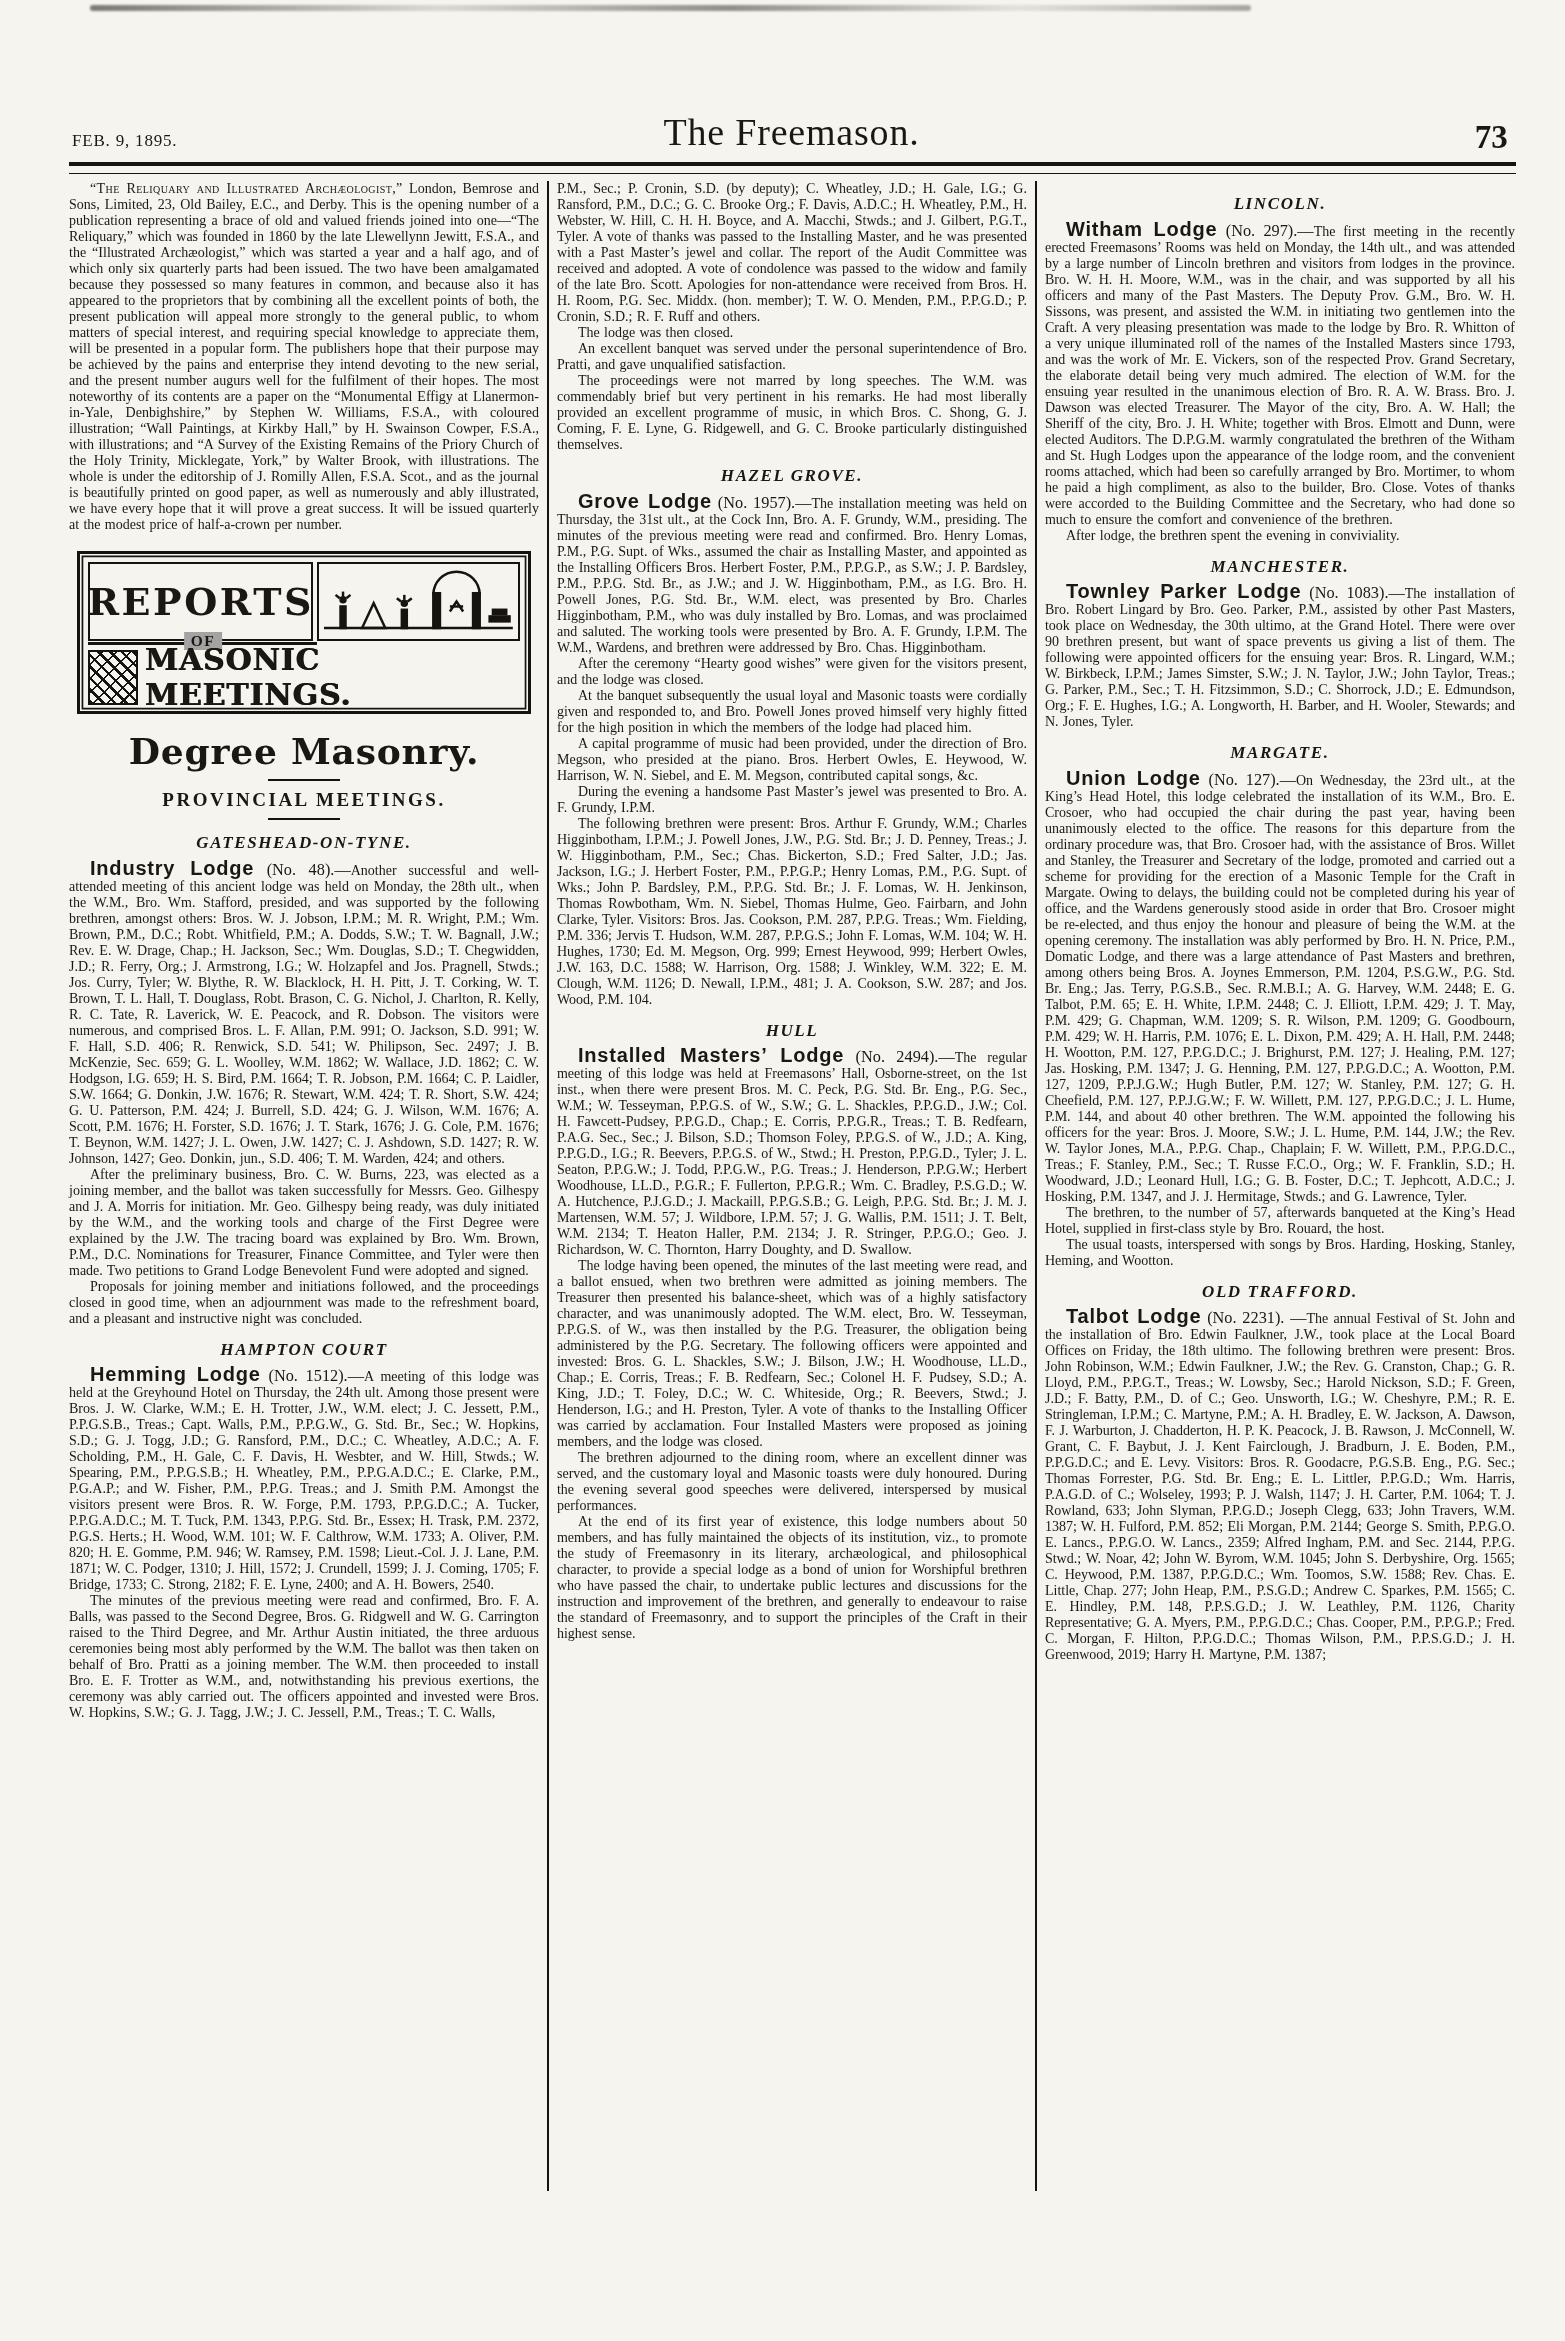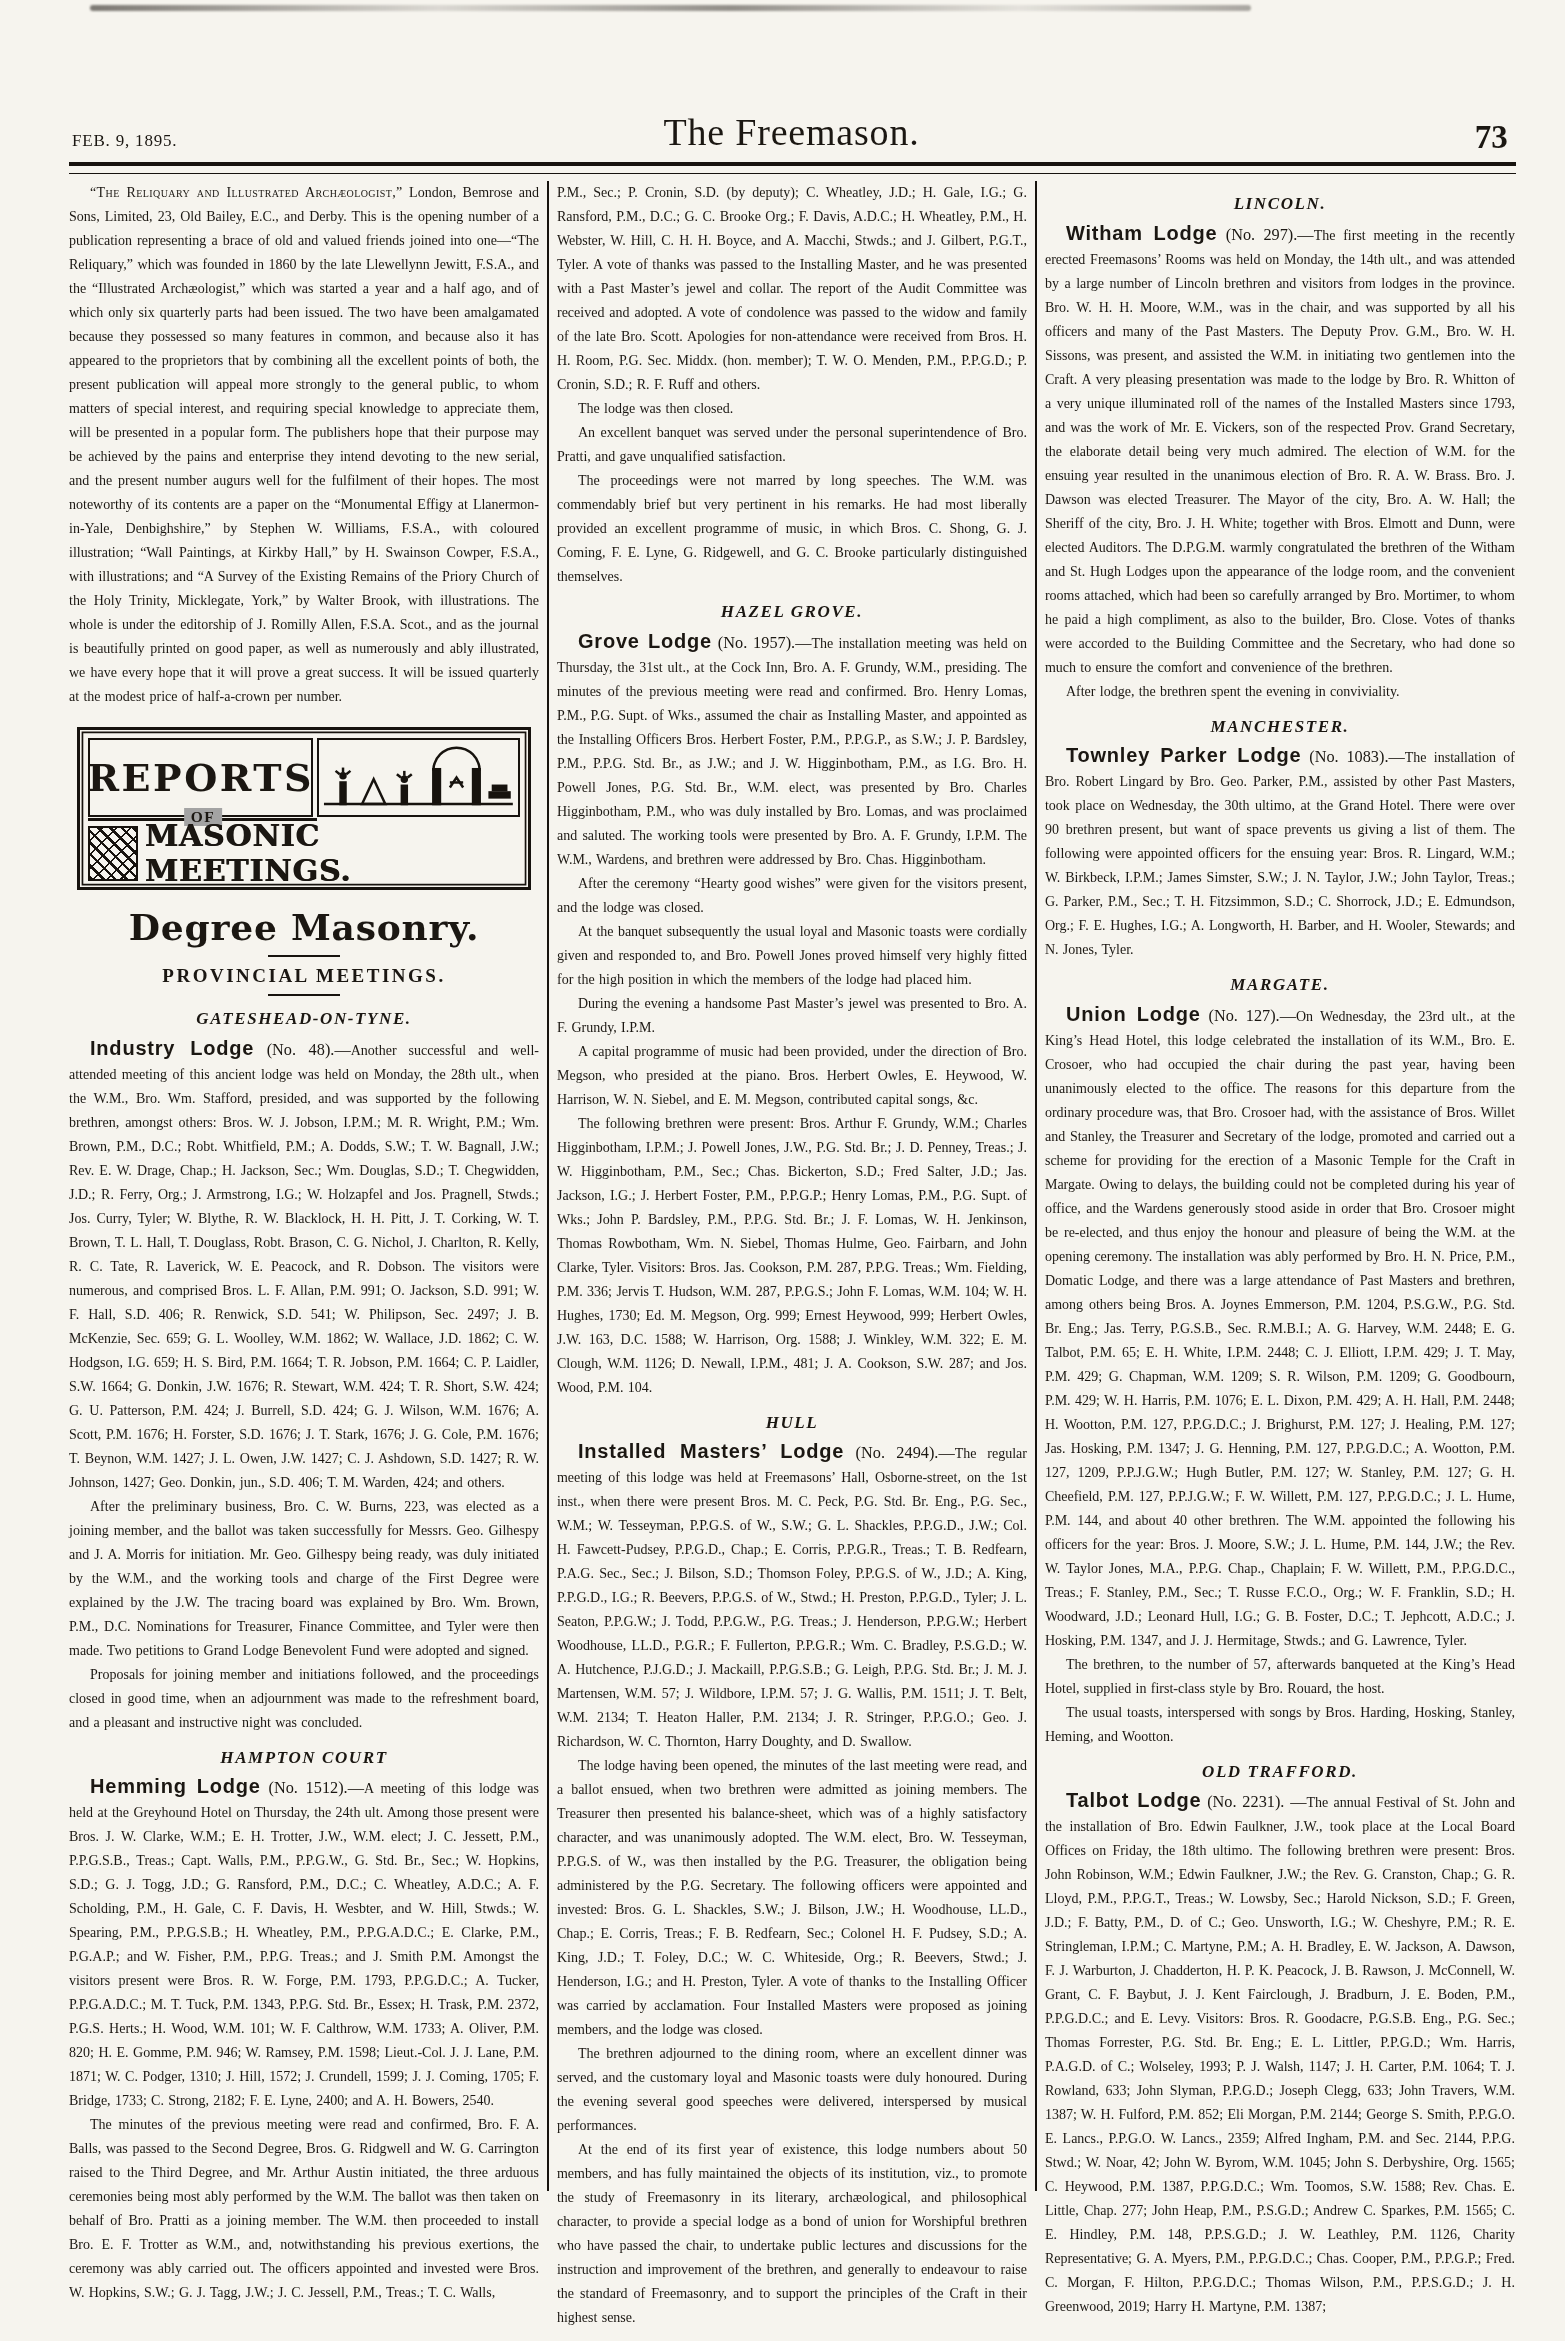--- a/index.html
+++ b/index.html
@@ -14,21 +14,21 @@
     filter:blur(0.8px);}
   .header{position:absolute;top:98px;left:72px;right:54px;height:56px;}
   .date{position:absolute;left:0;bottom:3.3px;font-size:17px;letter-spacing:0.8px;}
   .title{position:absolute;left:0;right:0;bottom:0;text-align:center;font-size:38px;letter-spacing:0.8px;}
   .pageno{position:absolute;right:3.3px;bottom:-1.6px;font-size:33px;font-weight:bold;}
   .headrule{position:absolute;top:162px;left:69px;right:49px;height:6.5px;
     border-top:4.1px solid #17130e;border-bottom:1.6px solid #17130e;}
   .cols{position:absolute;top:181px;left:69px;right:49px;bottom:43px;display:flex;}
   .col{width:470px;flex:0 0 470px;}
   .vrule{flex:0 0 1.6px;background:#17130e;margin:0 8.2px;}
-  p.para{margin:0;text-align:justify;font-size:14px;line-height:24px;text-indent:21px;
+  p.para{margin:0;text-align:justify;font-size:14px;line-height:16px;text-indent:21px;
     word-spacing:0.8px;}
   p.noindent{text-indent:0;}
   .sc{font-variant:small-caps;letter-spacing:0.4px;}
   .lodge-name{font-family:"Liberation Sans","DejaVu Sans",sans-serif;font-weight:700;
     font-size:20px;letter-spacing:0.8px;}
   .lodge-no{font-size:16.3px;}
   h3.place{margin:13px 0 6.5px;text-align:center;font-style:italic;font-weight:bold;
     font-size:17px;letter-spacing:1.6px;}
   h1.h1{margin:16.3px 0 3.3px;text-align:center;font-weight:700;font-size:36px;
     font-family:"DejaVu Serif",serif;letter-spacing:0.8px;}
@@ -114,22 +114,22 @@
     <div class="vrule"></div>
     <section class="col" id="col-1">
         <p class="para noindent">P.M., Sec.; P. Cronin, S.D. (by deputy); C. Wheatley, J.D.; H. Gale, I.G.; G. Ransford, P.M., D.C.; G. C. Brooke Org.; F. Davis, A.D.C.; H. Wheatley, P.M., H. Webster, W. Hill, C. H. H. Boyce, and A. Macchi, Stwds.; and J. Gilbert, P.G.T., Tyler.  A vote of thanks was passed to the Installing Master, and he was presented with a Past Master’s jewel and collar.  The report of the Audit Committee was received and adopted.  A vote of condolence was passed to the widow and family of the late Bro. Scott.  Apologies for non-attendance were received from Bros. H. H. Room, P.G. Sec. Middx. (hon. member); T. W. O. Menden, P.M., P.P.G.D.; P. Cronin, S.D.; R. F. Ruff and others.</p>
         <p class="para">The lodge was then closed.</p>
         <p class="para">An excellent banquet was served under the personal superintendence of Bro. Pratti, and gave unqualified satisfaction.</p>
         <p class="para">The proceedings were not marred by long speeches.  The W.M. was commendably brief but very pertinent in his remarks.  He had most liberally provided an excellent programme of music, in which Bros. C. Shong, G. J. Coming, F. E. Lyne, G. Ridgewell, and G. C. Brooke particularly distinguished themselves.</p>
         <h3 class="place">HAZEL GROVE.</h3>
         <p class="para lodge"><span class="lodge-name">Grove Lodge</span><span class="lodge-no"> (No. 1957).—</span>The installation meeting was held on Thursday, the 31st ult., at the Cock Inn, Bro. A. F. Grundy, W.M., presiding.  The minutes of the previous meeting were read and confirmed.  Bro. Henry Lomas, P.M., P.G. Supt. of Wks., assumed the chair as Installing Master, and appointed as the Installing Officers Bros. Herbert Foster, P.M., P.P.G.P., as S.W.; J. P. Bardsley, P.M., P.P.G. Std. Br., as J.W.; and J. W. Higginbotham, P.M., as I.G.  Bro. H. Powell Jones, P.G. Std. Br., W.M. elect, was presented by Bro. Charles Higginbotham, P.M., who was duly installed by Bro. Lomas, and was proclaimed and saluted.  The working tools were presented by Bro. A. F. Grundy, I.P.M.  The W.M., Wardens, and brethren were addressed by Bro. Chas. Higginbotham.</p>
         <p class="para">After the ceremony “Hearty good wishes” were given for the visitors present, and the lodge was closed.</p>
         <p class="para">At the banquet subsequently the usual loyal and Masonic toasts were cordially given and responded to, and Bro. Powell Jones proved himself very highly fitted for the high position in which the members of the lodge had placed him.</p>
+        <p class="para">A capital programme of music had been provided, under the direction of Bro. Megson, who presided at the piano.  Bros. Herbert Owles, E. Heywood, W. Harrison, W. N. Siebel, and E. M. Megson, contributed capital songs, &amp;c.</p>
         <p class="para">During the evening a handsome Past Master’s jewel was presented to Bro. A. F. Grundy, I.P.M.</p>
-        <p class="para">A capital programme of music had been provided, under the direction of Bro. Megson, who presided at the piano.  Bros. Herbert Owles, E. Heywood, W. Harrison, W. N. Siebel, and E. M. Megson, contributed capital songs, &amp;c.</p>
         <p class="para">The following brethren were present: Bros. Arthur F. Grundy, W.M.; Charles Higginbotham, I.P.M.; J. Powell Jones, J.W., P.G. Std. Br.; J. D. Penney, Treas.; J. W. Higginbotham, P.M., Sec.; Chas. Bickerton, S.D.; Fred Salter, J.D.; Jas. Jackson, I.G.; J. Herbert Foster, P.M., P.P.G.P.; Henry Lomas, P.M., P.G. Supt. of Wks.; John P. Bardsley, P.M., P.P.G. Std. Br.; J. F. Lomas, W. H. Jenkinson, Thomas Rowbotham, Wm. N. Siebel, Thomas Hulme, Geo. Fairbarn, and John Clarke, Tyler.  Visitors: Bros. Jas. Cookson, P.M. 287, P.P.G. Treas.; Wm. Fielding, P.M. 336; Jervis T. Hudson, W.M. 287, P.P.G.S.; John F. Lomas, W.M. 104; W. H. Hughes, 1730; Ed. M. Megson, Org. 999; Ernest Heywood, 999; Herbert Owles, J.W. 163, D.C. 1588; W. Harrison, Org. 1588; J. Winkley, W.M. 322; E. M. Clough, W.M. 1126; D. Newall, I.P.M., 481; J. A. Cookson, S.W. 287; and Jos. Wood, P.M. 104.</p>
         <h3 class="place">HULL</h3>
         <p class="para lodge"><span class="lodge-name">Installed Masters’ Lodge</span><span class="lodge-no"> (No. 2494).—</span>The regular meeting of this lodge was held at Freemasons’ Hall, Osborne-street, on the 1st inst., when there were present Bros. M. C. Peck, P.G. Std. Br. Eng., P.G. Sec., W.M.; W. Tesseyman, P.P.G.S. of W., S.W.; G. L. Shackles, P.P.G.D., J.W.; Col. H. Fawcett-Pudsey, P.P.G.D., Chap.; E. Corris, P.P.G.R., Treas.; T. B. Redfearn, P.A.G. Sec., Sec.; J. Bilson, S.D.; Thomson Foley, P.P.G.S. of W., J.D.; A. King, P.P.G.D., I.G.; R. Beevers, P.P.G.S. of W., Stwd.; H. Preston, P.P.G.D., Tyler; J. L. Seaton, P.P.G.W.; J. Todd, P.P.G.W., P.G. Treas.; J. Henderson, P.P.G.W.; Herbert Woodhouse, LL.D., P.G.R.; F. Fullerton, P.P.G.R.; Wm. C. Bradley, P.S.G.D.; W. A. Hutchence, P.J.G.D.; J. Mackaill, P.P.G.S.B.; G. Leigh, P.P.G. Std. Br.; J. M. J. Martensen, W.M. 57; J. Wildbore, I.P.M. 57; J. G. Wallis, P.M. 1511; J. T. Belt, W.M. 2134; T. Heaton Haller, P.M. 2134; J. R. Stringer, P.P.G.O.; Geo. J. Richardson, W. C. Thornton, Harry Doughty, and D. Swallow.</p>
         <p class="para">The lodge having been opened, the minutes of the last meeting were read, and a ballot ensued, when two brethren were admitted as joining members.  The Treasurer then presented his balance-sheet, which was of a highly satisfactory character, and was unanimously adopted.  The W.M. elect, Bro. W. Tesseyman, P.P.G.S. of W., was then installed by the P.G. Treasurer, the obligation being administered by the P.G. Secretary.  The following officers were appointed and invested: Bros. G. L. Shackles, S.W.; J. Bilson, J.W.; H. Woodhouse, LL.D., Chap.; E. Corris, Treas.; F. B. Redfearn, Sec.; Colonel H. F. Pudsey, S.D.; A. King, J.D.; T. Foley, D.C.; W. C. Whiteside, Org.; R. Beevers, Stwd.; J. Henderson, I.G.; and H. Preston, Tyler.  A vote of thanks to the Installing Officer was carried by acclamation.  Four Installed Masters were proposed as joining members, and the lodge was closed.</p>
         <p class="para">The brethren adjourned to the dining room, where an excellent dinner was served, and the customary loyal and Masonic toasts were duly honoured.  During the evening several good speeches were delivered, interspersed by musical performances.</p>
         <p class="para">At the end of its first year of existence, this lodge numbers about 50 members, and has fully maintained the objects of its institution, viz., to promote the study of Freemasonry in its literary, archæological, and philosophical character, to provide a special lodge as a bond of union for Worshipful brethren who have passed the chair, to undertake public lectures and discussions for the instruction and improvement of the brethren, and generally to endeavour to raise the standard of Freemasonry, and to support the principles of the Craft in their highest sense.</p>
       </section>
     <div class="vrule"></div>
     <section class="col" id="col-2">
         <h3 class="place">LINCOLN.</h3>

